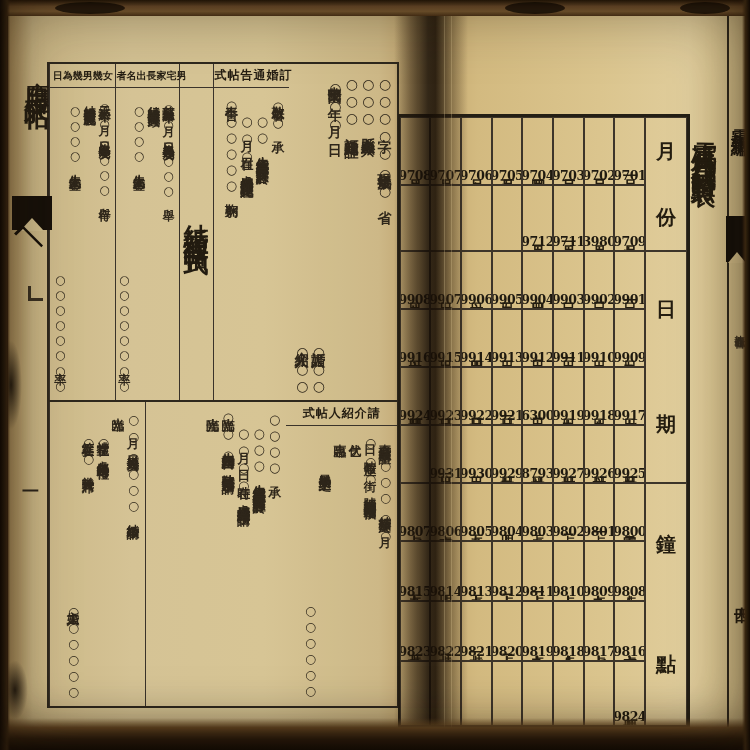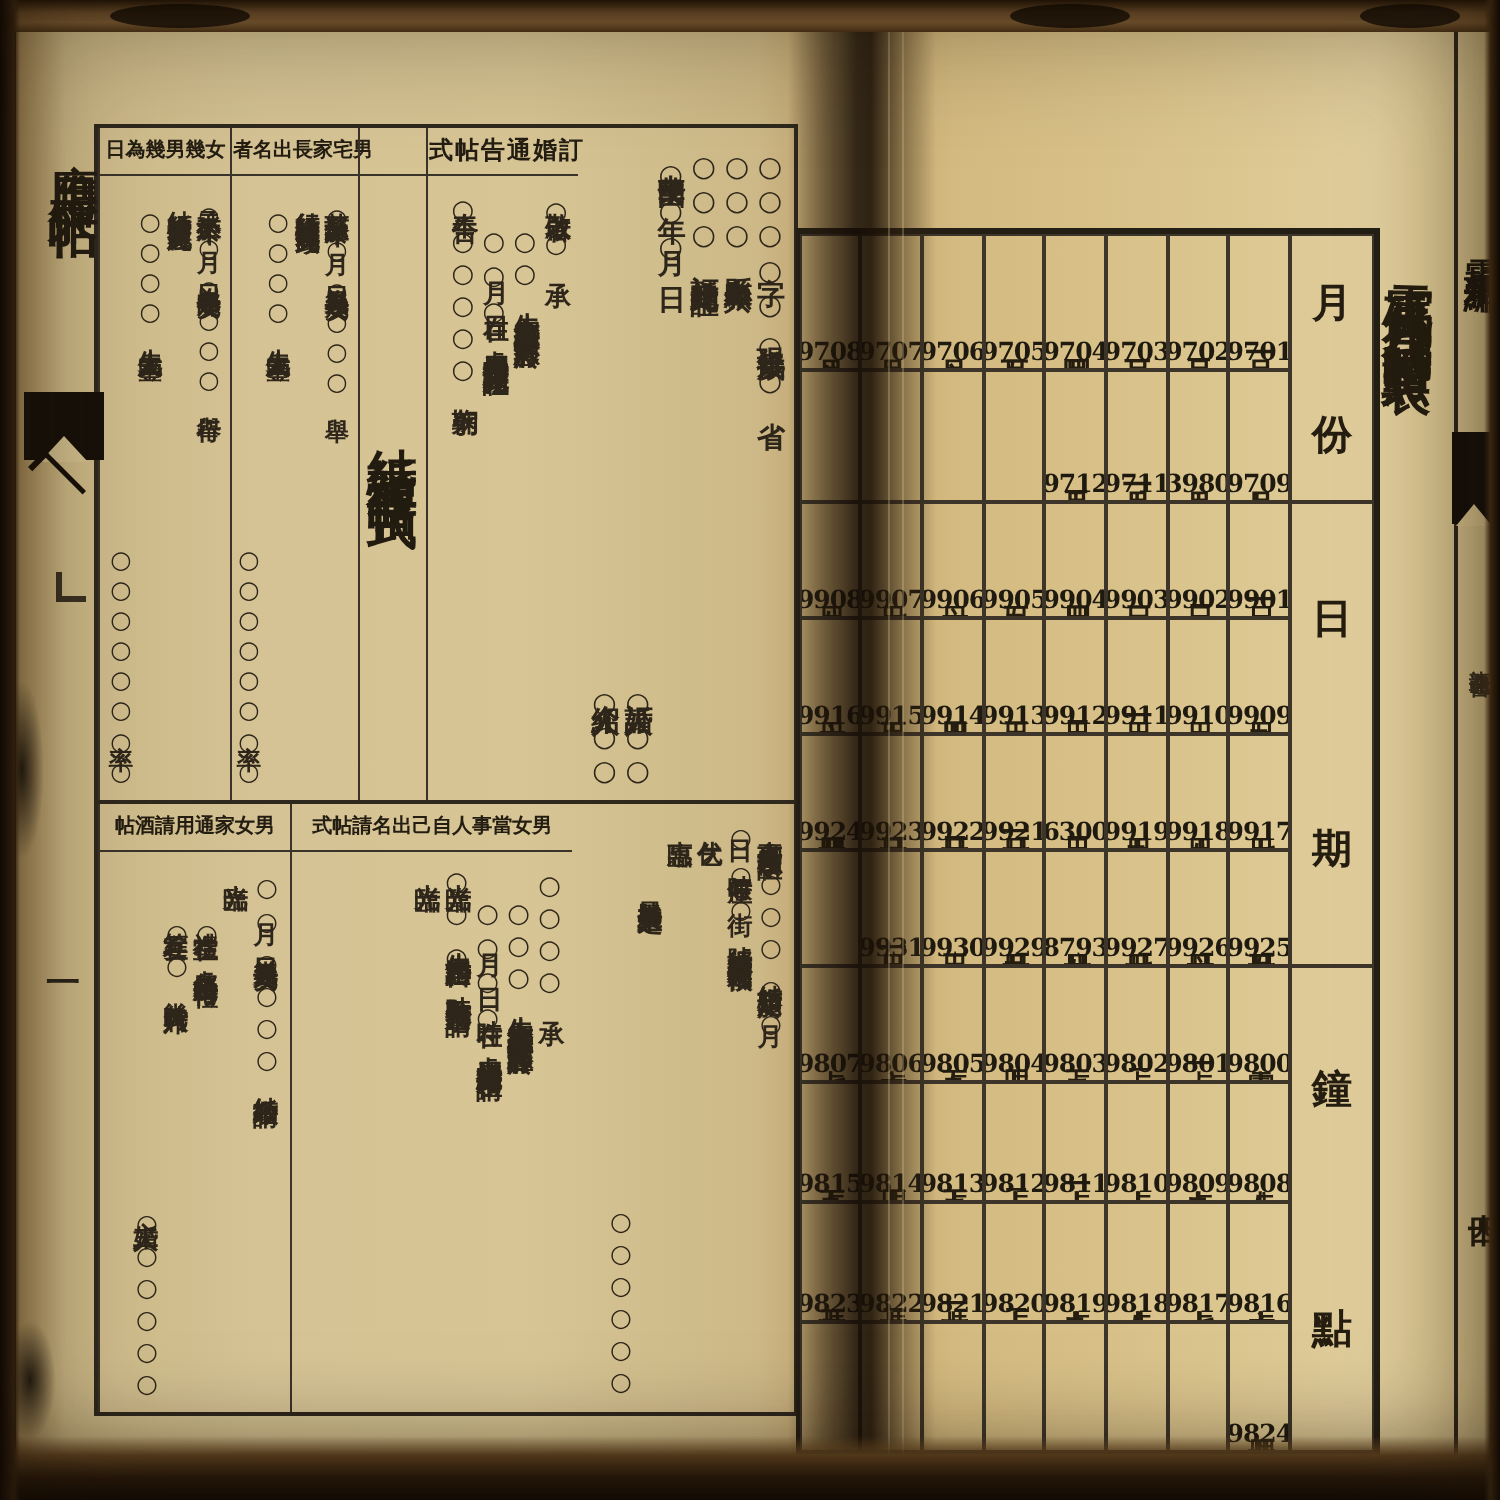--- a/index.html
+++ b/index.html
@@ -179,20 +179,21 @@
               <span class="vtext" style="font-size: 12.2px;">○○○○先生夫人鑒</span>
             </div>
             <div class="vcol vbottom">
               <span class="vtext" style="font-size: 12.2px;">○○○○○○率○○鞠躬</span>
             </div>
           </div>
         </div>
       </div>
     <div class="band band-bottom" id="bottom-band">
         <div class="tsec" style="width: 112px;">
+          <div class="sec-head">式帖人紹介請</div>
           <div class="sec-body">
             <div class="vcol" style="padding-top: 4px;">
               <span class="vtext" style="font-size: 12.5px;">嘉言介紹以葭莩誼○○○○結婚茲定於○月○</span>
             </div>
             <div class="vcol" style="padding-top: 4px;">
               <span class="vtext" style="font-size: 12.5px;">日○時假座○街○號行結婚禮屆期治筵祗候</span>
             </div>
             <div class="vcol" style="padding-top: 4px;">
               <span class="vtext" style="font-size: 12.5px;">伏乞</span>
             </div>
@@ -201,21 +202,20 @@
             </div>
             <div class="vcol" style="padding-top: 34px;">
               <span class="vtext" style="font-size: 12.5px;">曷勝榮幸之至</span>
             </div>
             <div class="vcol vbottom">
               <span class="vtext" style="font-size: 12.5px;">○○○○○○謹鞠躬</span>
             </div>
           </div>
         </div>
         <div class="tsec" style="width: 143px;">
-          <div class="sec-head small">式帖請名出己自人事當女男</div>
           <div class="sec-body">
             <div class="vcol" style="padding-top: 6px;">
               <span class="vtext" style="font-size: 13px;">○○○○承</span>
             </div>
             <div class="vcol" style="padding-top: 20px;">
               <span class="vtext" style="font-size: 13px;">○○○先生之介紹得双方家長之同意謹訂於</span>
             </div>
             <div class="vcol" style="padding-top: 20px;">
               <span class="vtext" style="font-size: 13px;">○月○日○時在○處禮堂行結婚禮恭請</span>
             </div>
@@ -224,21 +224,20 @@
             </div>
             <div class="vcol" style="padding-top: 2px;">
               <span class="vtext" style="font-size: 13px;">光臨</span>
             </div>
             <div class="vcol vbottom">
               <span class="vtext" style="font-size: 13px;">鞠躬</span>
             </div>
           </div>
         </div>
         <div class="tsec" style="width: 97px;">
-          <div class="sec-head small">帖酒請用通家女男</div>
           <div class="sec-body">
             <div class="vcol" style="padding-top: 6px;">
               <span class="vtext" style="font-size: 12.5px;">○月○日幾男幾女○○○○結婚敬請</span>
             </div>
             <div class="vcol" style="padding-top: 2px;">
               <span class="vtext" style="font-size: 12.5px;">光臨</span>
             </div>
             <div class="vcol" style="padding-top: 26px;">
               <span class="vtext" style="font-size: 12.5px;">禮堂在○處午後幾時行禮</span>
             </div>

